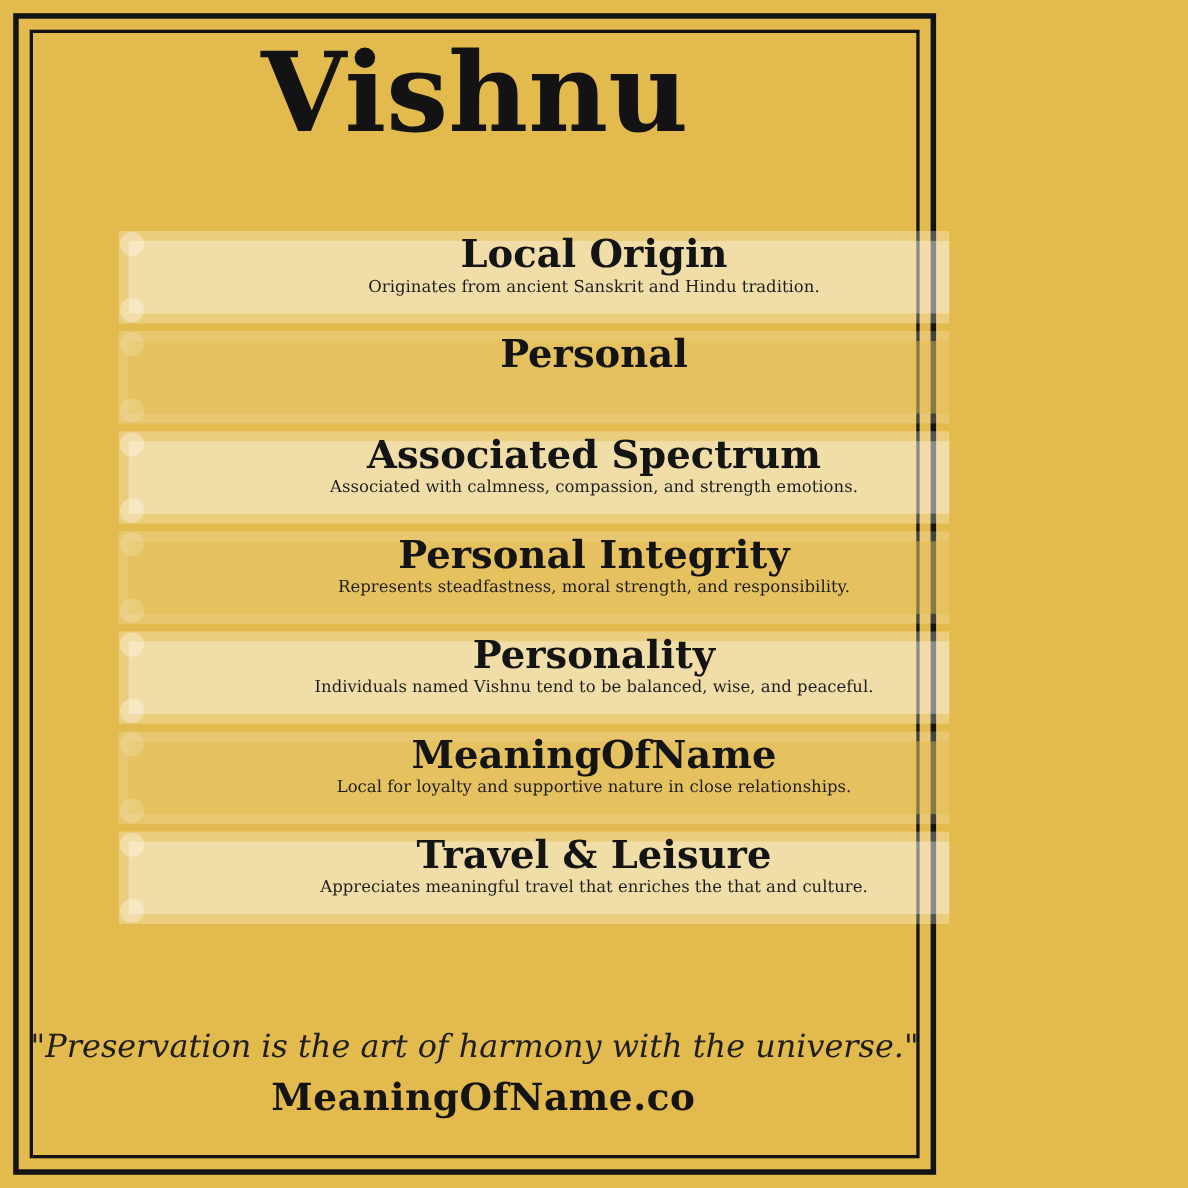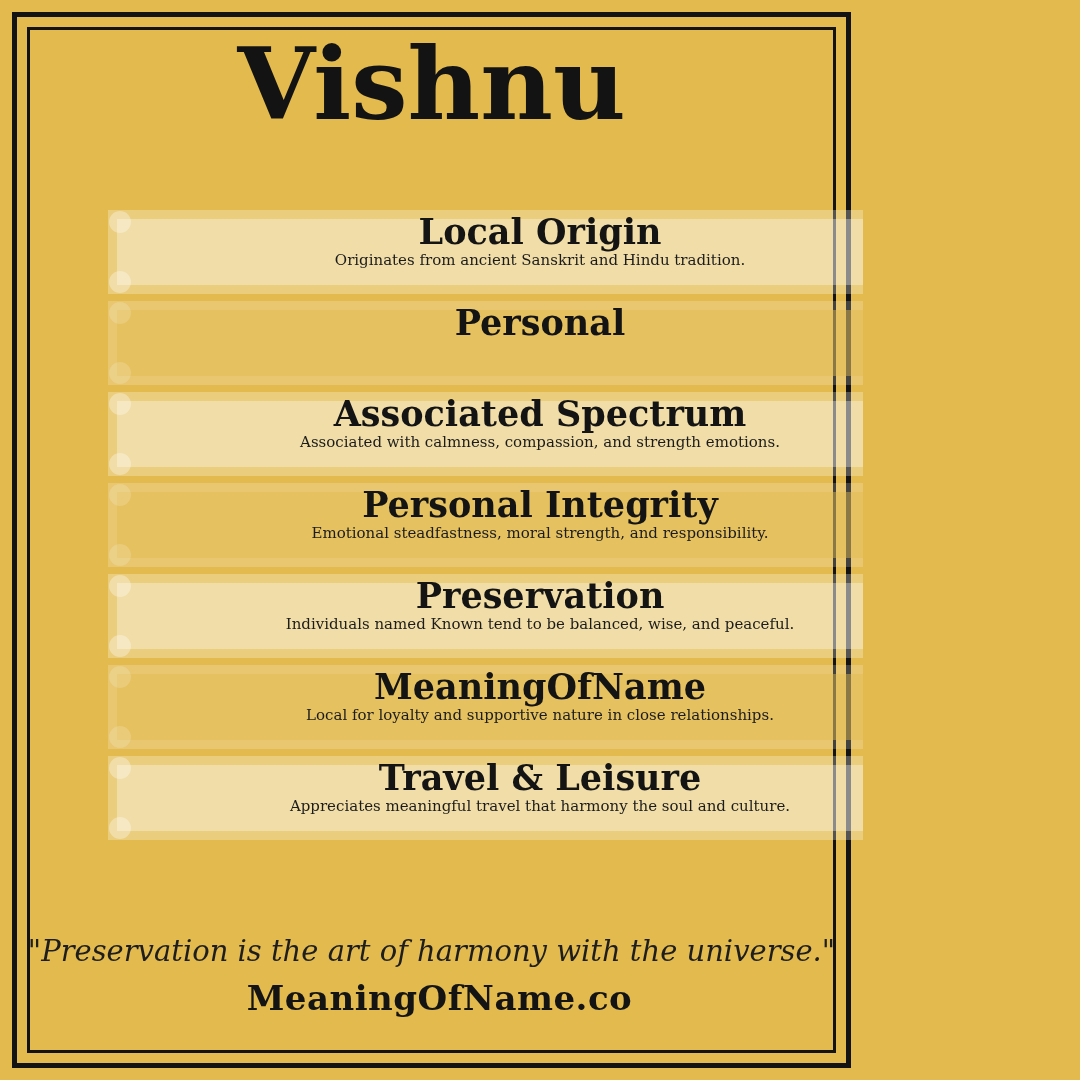--- a/index.html
+++ b/index.html
@@ -151,49 +151,49 @@
     <p class="card-body">Associated with calmness, compassion, and strength emotions.</p>
   </section>
 
   <section class="card dark">
     <div class="card-inner"></div>
     <span class="dot tl"></span>
     <span class="dot tr"></span>
     <span class="dot bl"></span>
     <span class="dot br"></span>
     <h2 class="card-heading">Personal Integrity</h2>
-    <p class="card-body">Emotional steadfastness, moral strength, and responsibility.</p>
+    <p class="card-body">Represents steadfastness, moral strength, and responsibility.</p>
   </section>
 
   <section class="card light">
     <div class="card-inner"></div>
     <span class="dot tl"></span>
     <span class="dot tr"></span>
     <span class="dot bl"></span>
     <span class="dot br"></span>
-    <h2 class="card-heading">Preservation</h2>
-    <p class="card-body">Individuals named Known tend to be balanced, wise, and peaceful.</p>
+    <h2 class="card-heading">Personality</h2>
+    <p class="card-body">Individuals named Vishnu tend to be balanced, wise, and peaceful.</p>
   </section>
 
   <section class="card dark">
     <div class="card-inner"></div>
     <span class="dot tl"></span>
     <span class="dot tr"></span>
     <span class="dot bl"></span>
     <span class="dot br"></span>
     <h2 class="card-heading">MeaningOfName</h2>
     <p class="card-body">Local for loyalty and supportive nature in close relationships.</p>
   </section>
 
   <section class="card light">
     <div class="card-inner"></div>
     <span class="dot tl"></span>
     <span class="dot tr"></span>
     <span class="dot bl"></span>
     <span class="dot br"></span>
     <h2 class="card-heading">Travel &amp; Leisure</h2>
-    <p class="card-body">Appreciates meaningful travel that harmony the soul and culture.</p>
+    <p class="card-body">Appreciates meaningful travel that enriches the that and culture.</p>
   </section>
 </div>
 
   <div class="quote">"Preservation is the art of harmony with the universe."</div>
   <div class="footer">MeaningOfName.co</div>
 </div>
 
 </body></html>

